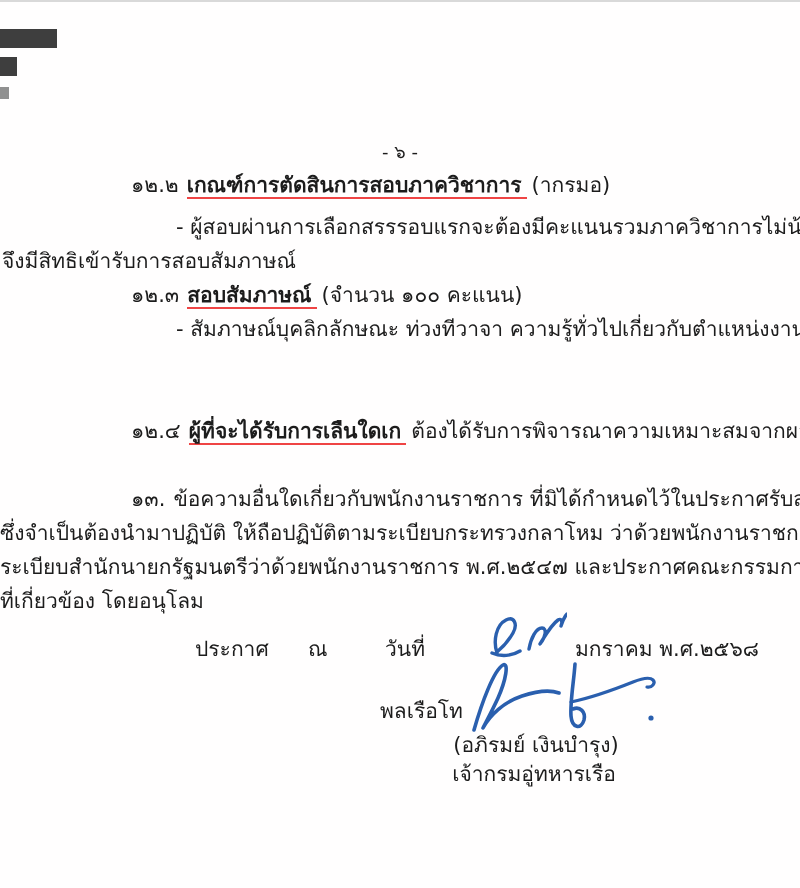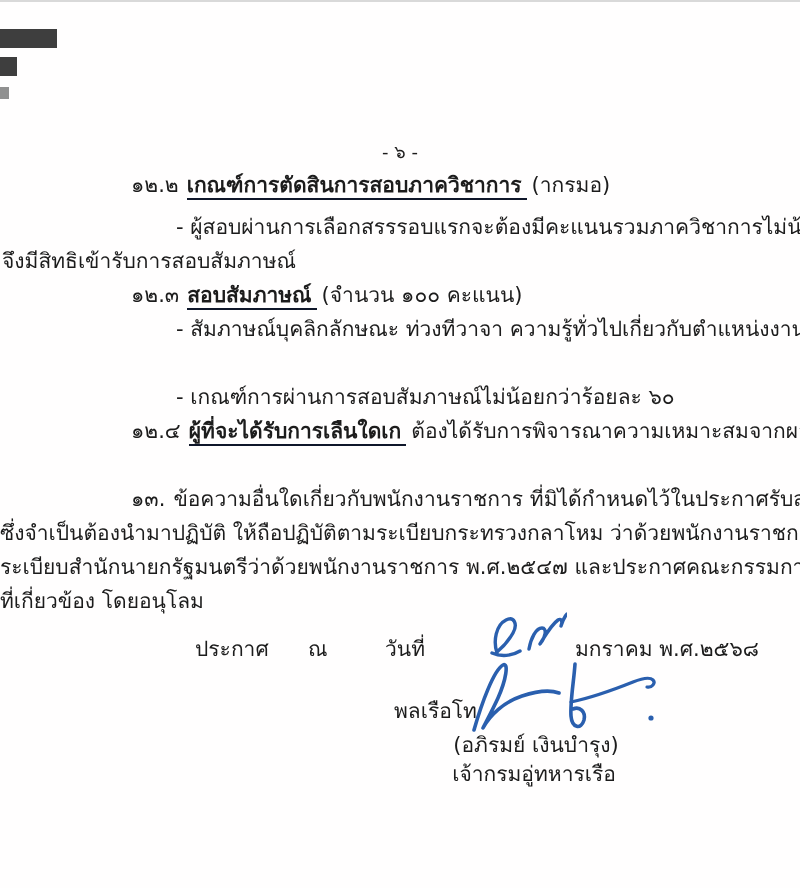--- a/index.html
+++ b/index.html
@@ -3,21 +3,21 @@
 <meta charset="utf-8">
 <style>
   html,body{margin:0;padding:0;background:#ffffff;}
   .page{
     position:relative;width:800px;height:888px;background:#fffefe;
     font-family:"DejaVu Sans","Liberation Sans",sans-serif;
     color:#1c1c1c;overflow:hidden;
   }
   .line{position:absolute;font-size:21px;line-height:30px;white-space:nowrap;}
   .num{font-weight:400;margin-right:8px;}
-  .u{font-weight:700;border-bottom:2px solid #0f172a;padding-right:5px;font-family:Liberation Mono, monospace;}
+  .u{font-weight:700;border-bottom:2px solid #ef4444;padding-right:5px;}
   .rest{margin-left:5px;}
   .pageno{position:absolute;top:137px;left:0;width:800px;text-align:center;font-size:18px;}
   .signword{position:absolute;font-size:21px;white-space:nowrap;}
   .center-block{position:absolute;width:240px;text-align:center;font-size:21px;white-space:nowrap;}
   .ink path{fill:none;stroke:var(--ink,#2a5fae);stroke-linecap:round;stroke-linejoin:round;}
   .ink circle{fill:var(--ink,#2a5fae);}
   
   .scan-topline{position:absolute;left:0;top:0;width:800px;height:2px;background:#d9d9d9;}
   .scan-mark1{position:absolute;left:0;top:29px;width:57px;height:19px;background:rgba(35,35,35,.88);}
   .scan-mark2{position:absolute;left:0;top:57px;width:17px;height:19px;background:rgba(35,35,35,.88);}
@@ -38,21 +38,20 @@
   <div class="line" style="top:170px;left:131px;">
     <span class="num">๑๒.๒</span><span class="u">เกณฑ์การตัดสินการสอบภาควิชาการ</span><span class="rest">(ากรมอ)</span>
   </div>
   <div class="line" style="top:212px;left:176px;">- ผู้สอบผ่านการเลือกสรรรอบแรกจะต้องมีคะแนนรวมภาควิชาการไม่น้อยกว่าร้อยละ ๕๐</div>
   <div class="line" style="top:246px;left:2px;">จึงมีสิทธิเข้ารับการสอบสัมภาษณ์</div>
 
   <div class="line" style="top:280px;left:131px;">
     <span class="num">๑๒.๓</span><span class="u">สอบสัมภาษณ์</span><span class="rest">(จำนวน ๑๐๐ คะแนน)</span>
   </div>
   <div class="line" style="top:314px;left:176px;">- สัมภาษณ์บุคลิกลักษณะ ท่วงทีวาจา ความรู้ทั่วไปเกี่ยวกับตำแหน่งงาน ปฏิภาณไหวพริบ</div>
-  <div class="line" style="top:382px;left:176px;">- เกณฑ์การผ่านการสอบสัมภาษณ์ไม่น้อยกว่าร้อยละ ๖๐</div>
 
   <div class="line" style="top:416px;left:131px;">
     <span class="num">๑๒.๔</span><span class="u">ผู้ที่จะได้รับการเลืนใดเก</span><span class="rest">ต้องได้รับการพิจารณาความเหมาะสมจากผลการสอบ</span>
   </div>
 
   <div class="line" style="top:484px;left:131px;">
     <span class="num">๑๓.</span><span>ข้อความอื่นใดเกี่ยวกับพนักงานราชการ ที่มิได้กำหนดไว้ในประกาศรับสมัครพนักงานราชการ</span>
   </div>
   <div class="line" style="top:518px;left:0px;">ซึ่งจำเป็นต้องนำมาปฏิบัติ ให้ถือปฏิบัติตามระเบียบกระทรวงกลาโหม ว่าด้วยพนักงานราชการ พ.ศ.๒๕๖๔</div>
   <div class="line" style="top:552px;left:0px;">ระเบียบสำนักนายกรัฐมนตรีว่าด้วยพนักงานราชการ พ.ศ.๒๕๔๗ และประกาศคณะกรรมการบริหารพนักงานราชการ</div>
@@ -61,21 +60,21 @@
   <span class="signword" style="top:632px;left:195px;">ประกาศ</span>
   <span class="signword" style="top:632px;left:308px;">ณ</span>
   <span class="signword" style="top:632px;left:385px;">วันที่</span>
 
   <svg class="ink" style="position:absolute;left:487px;top:611px;" width="80" height="50" viewBox="0 0 80 50" aria-label="๒๗">
     <path d="M10,42 C6,30 9,14 19,9 C27,5 31,13 26,22 C22,29 16,36 10,41 M5,42 C14,46 25,45 33,40" stroke-width="3.4"></path>
     <path d="M42,38 C44,27 49,17 55,17 C60,17 59,26 53,33 C58,25 64,14 71,9 C74,7 76,10 74,15 C76,9 78,5 80,3" stroke-width="3.4"></path>
   </svg>
   <span class="signword" style="top:632px;left:575px;">มกราคม พ.ศ.๒๕๖๘</span>
 
-  <span class="signword" style="top:694px;left:394px;">พลเรือโท</span>
+  <span class="signword" style="top:694px;left:380px;">พลเรือโท</span>
 
   <svg class="ink" style="position:absolute;left:456px;top:658px;" width="212" height="78" viewBox="0 0 212 78">
     <path d="M18,72 C26,44 38,12 47,7 C53,4 50,22 42,40 C36,53 30,64 27,70 C34,57 48,44 66,38 C81,33 95,32 103,35" stroke-width="3.6"></path>
     <path d="M119,6 C118,22 114,44 115,58 C116,70 125,72 128,62 C130,54 124,48 117,51" stroke-width="3.6"></path>
     <path d="M115,44 C134,40 157,32 177,24 C187,20 194,19 197,22 C200,25 196,30 191,29" stroke-width="3.2"></path>
     <circle cx="195" cy="60" r="2.6"></circle>
   </svg>
 
   <div class="center-block" style="top:728px;left:416px;">(อภิรมย์ เงินบำรุง)</div>
   <div class="center-block" style="top:757px;left:414px;">เจ้ากรมอู่ทหารเรือ</div>

